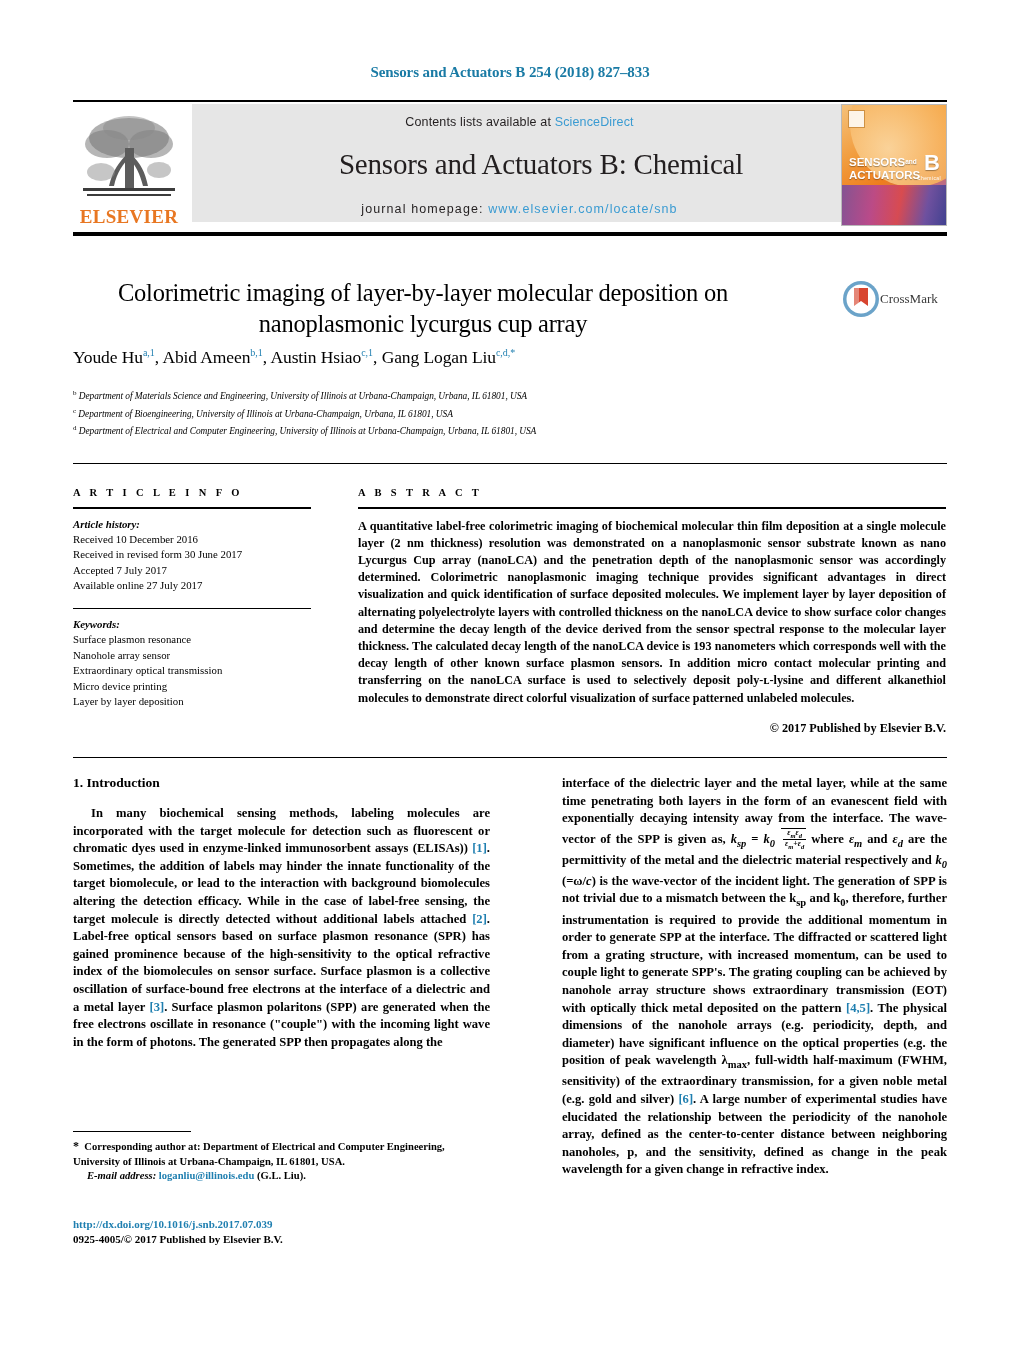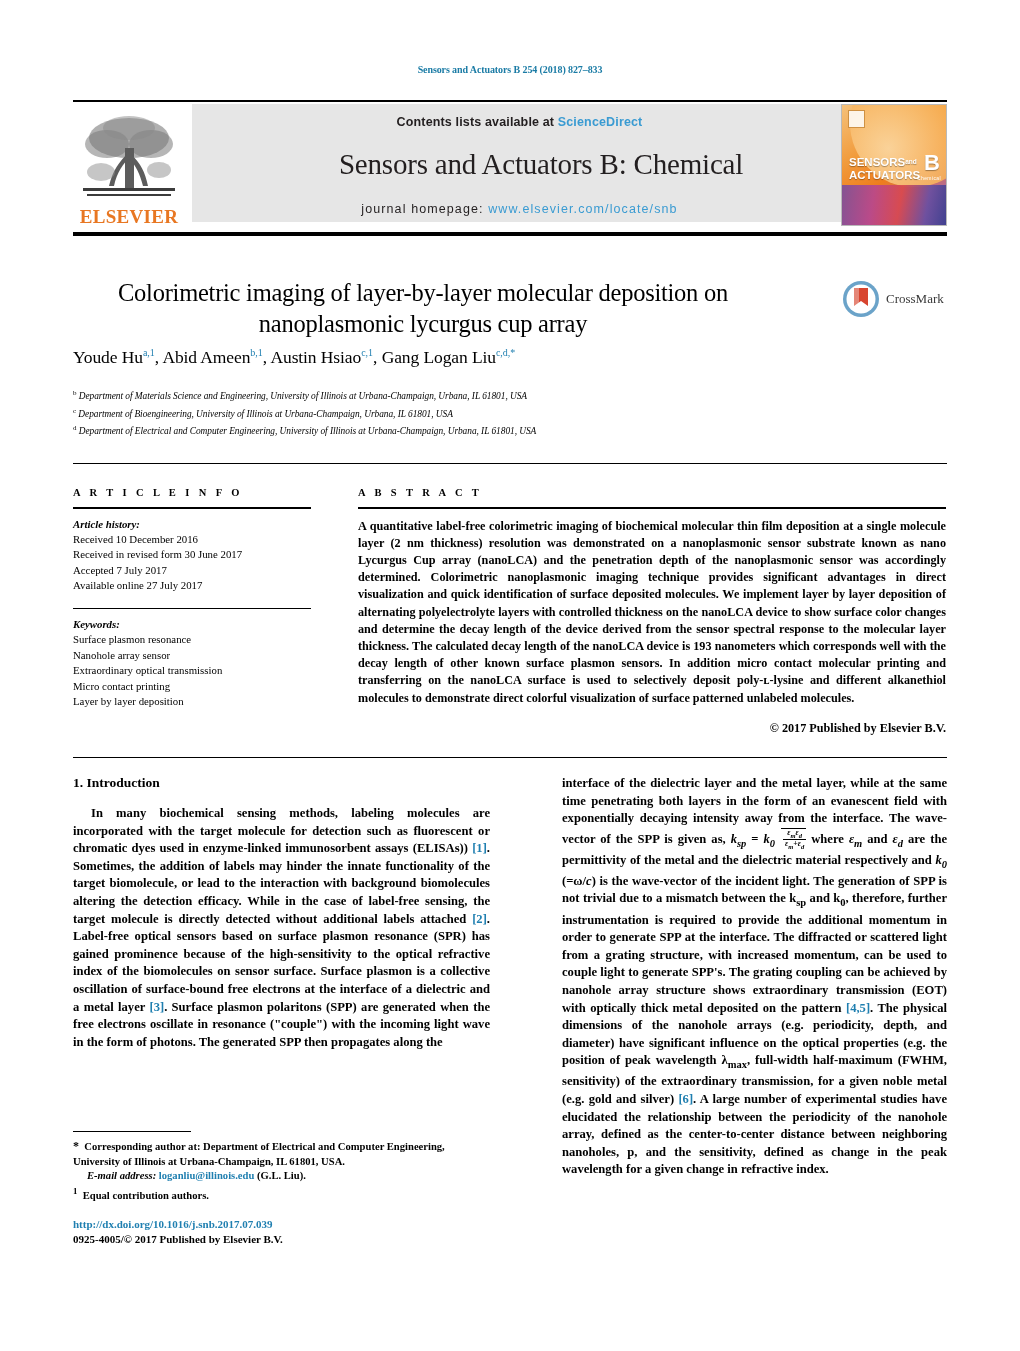--- a/index.html
+++ b/index.html
@@ -20,21 +20,21 @@
     overflow: hidden;
   }
 
   
   .runhead {
     position: absolute;
     top: 64px;
     left: 0;
     width: 1020px;
     text-align: center;
-    font-size: 10px;
+    font-size: 15px;
     font-weight: bold;
     color: #1a7ba5;
     letter-spacing: -0.1px;
   }
 
   
   .masthead-rule {
     position: absolute;
     left: 73px;
     width: 874px;
@@ -82,21 +82,20 @@
     height: 118px;
     background: #e6e6e6;
     text-align: center;
   }
   .contents-line {
     margin-top: 11px;
     font-family: "Liberation Sans", sans-serif;
     font-size: 12.5px;
     color: #231f20;
     letter-spacing: 0.15px;
-    font-weight: bold;
   }
   .link-sd { color: #3a9bd2; }
   .journal-title {
     margin-top: 19px;
     font-family: "Liberation Serif", serif;
     font-size: 29px;
     color: #231f20;
     letter-spacing: -0.2px;
     padding-left: 43px;
   }
@@ -207,21 +206,20 @@
     text-align: center;
   }
   .crossmark {
     position: absolute;
     right: 58px;
     top: 277px;
     width: 120px;
     height: 44px;
     display: flex;
     align-items: center;
-    gap: 6px;
   }
   .crossmark-label {
     font-family: "Liberation Serif", serif;
     font-size: 13px;
     color: #3a3a3a;
   }
 
   .authors {
     position: absolute;
     left: 73px;
@@ -498,21 +496,21 @@
       <div>Received in revised form 30 June 2017</div>
       <div>Accepted 7 July 2017</div>
       <div>Available online 27 July 2017</div>
     </div>
     <div class="info-rule2"></div>
     <div class="info-body">
       <div class="ital">Keywords:</div>
       <div>Surface plasmon resonance</div>
       <div>Nanohole array sensor</div>
       <div>Extraordinary optical transmission</div>
-      <div>Micro contact printing</div>
+      <div>Micro device printing</div>
       <div>Layer by layer deposition</div>
     </div>
   </div>
 
   <div class="abscol">
     <div class="sec-label">A B S T R A C T</div>
     <div class="sec-rule"></div>
     <div class="abs-body">A quantitative label-free colorimetric imaging of biochemical molecular thin film deposition at a single molecule layer (2 nm thickness) resolution was demonstrated on a nanoplasmonic sensor substrate known as nano Lycurgus Cup array (nanoLCA) and the penetration depth of the nanoplasmonic sensor was accordingly determined. Colorimetric nanoplasmonic imaging technique provides significant advantages in direct visualization and quick identification of surface deposited molecules. We implement layer by layer deposition of alternating polyelectrolyte layers with controlled thickness on the nanoLCA device to show surface color changes and determine the decay length of the device derived from the sensor spectral response to the molecular layer thickness. The calculated decay length of the nanoLCA device is 193 nanometers which corresponds well with the decay length of other known surface plasmon sensors. In addition micro contact molecular printing and transferring on the nanoLCA surface is used to selectively deposit poly-ʟ-lysine and different alkanethiol molecules to demonstrate direct colorful visualization of surface patterned unlabeled molecules.</div>
     <div class="copyright">© 2017 Published by Elsevier B.V.</div>
   </div>
@@ -525,21 +523,20 @@
   </div>
 
   <div class="col-right">
     <p class="para noindent">interface of the dielectric layer and the metal layer, while at the same time penetrating both layers in the form of an evanescent field with exponentially decaying intensity away from the interface. The wave-vector of the SPP is given as, <em class="mathvar">k<sub>sp</sub></em> = <em class="mathvar">k<sub>0</sub></em> <span class="sqrt"><span class="frac"><span class="num"><em>ε<sub>m</sub>ε<sub>d</sub></em></span><span class="den"><em>ε<sub>m</sub>+ε<sub>d</sub></em></span></span></span> where <em class="mathvar">ε<sub>m</sub></em> and <em class="mathvar">ε<sub>d</sub></em> are the permittivity of the metal and the dielectric material respectively and <em class="mathvar">k<sub>0</sub></em> (=ω/<em>c</em>) is the wave-vector of the incident light. The generation of SPP is not trivial due to a mismatch between the k<sub>sp</sub> and k<sub>0</sub>, therefore, further instrumentation is required to provide the additional momentum in order to generate SPP at the interface. The diffracted or scattered light from a grating structure, with increased momentum, can be used to couple light to generate SPP's. The grating coupling can be achieved by nanohole array structure shows extraordinary transmission (EOT) with optically thick metal deposited on the pattern <span class="ref">[4,5]</span>. The physical dimensions of the nanohole arrays (e.g. periodicity, depth, and diameter) have significant influence on the optical properties (e.g. the position of peak wavelength λ<sub>max</sub>, full-width half-maximum (FWHM, sensitivity) of the extraordinary transmission, for a given noble metal (e.g. gold and silver) <span class="ref">[6]</span>. A large number of experimental studies have elucidated the relationship between the periodicity of the nanohole array, defined as the center-to-center distance between neighboring nanoholes, p, and the sensitivity, defined as change in the peak wavelength for a given change in refractive index.</p>
   </div>
 
   <div class="footnote-rule"></div>
   <div class="footnotes">
     <div><span style="font-size:12px">*</span>&nbsp; Corresponding author at: Department of Electrical and Computer Engineering, University of Illinois at Urbana-Champaign, IL 61801, USA.</div>
     <div class="fn-indent"><span class="fn-ital">E-mail address:</span> <span class="link">loganliu@illinois.edu</span> <span>(G.L. Liu).</span></div>
-    <div><sup>1</sup>&nbsp; <span>Equal contribution authors.</span></div>
   </div>
 
   <div class="doi-block">
     <div class="doi-link">http://dx.doi.org/10.1016/j.snb.2017.07.039</div>
     <div>0925-4005/© 2017 Published by Elsevier B.V.</div>
   </div>
 
 </div>
 
 </body></html>

